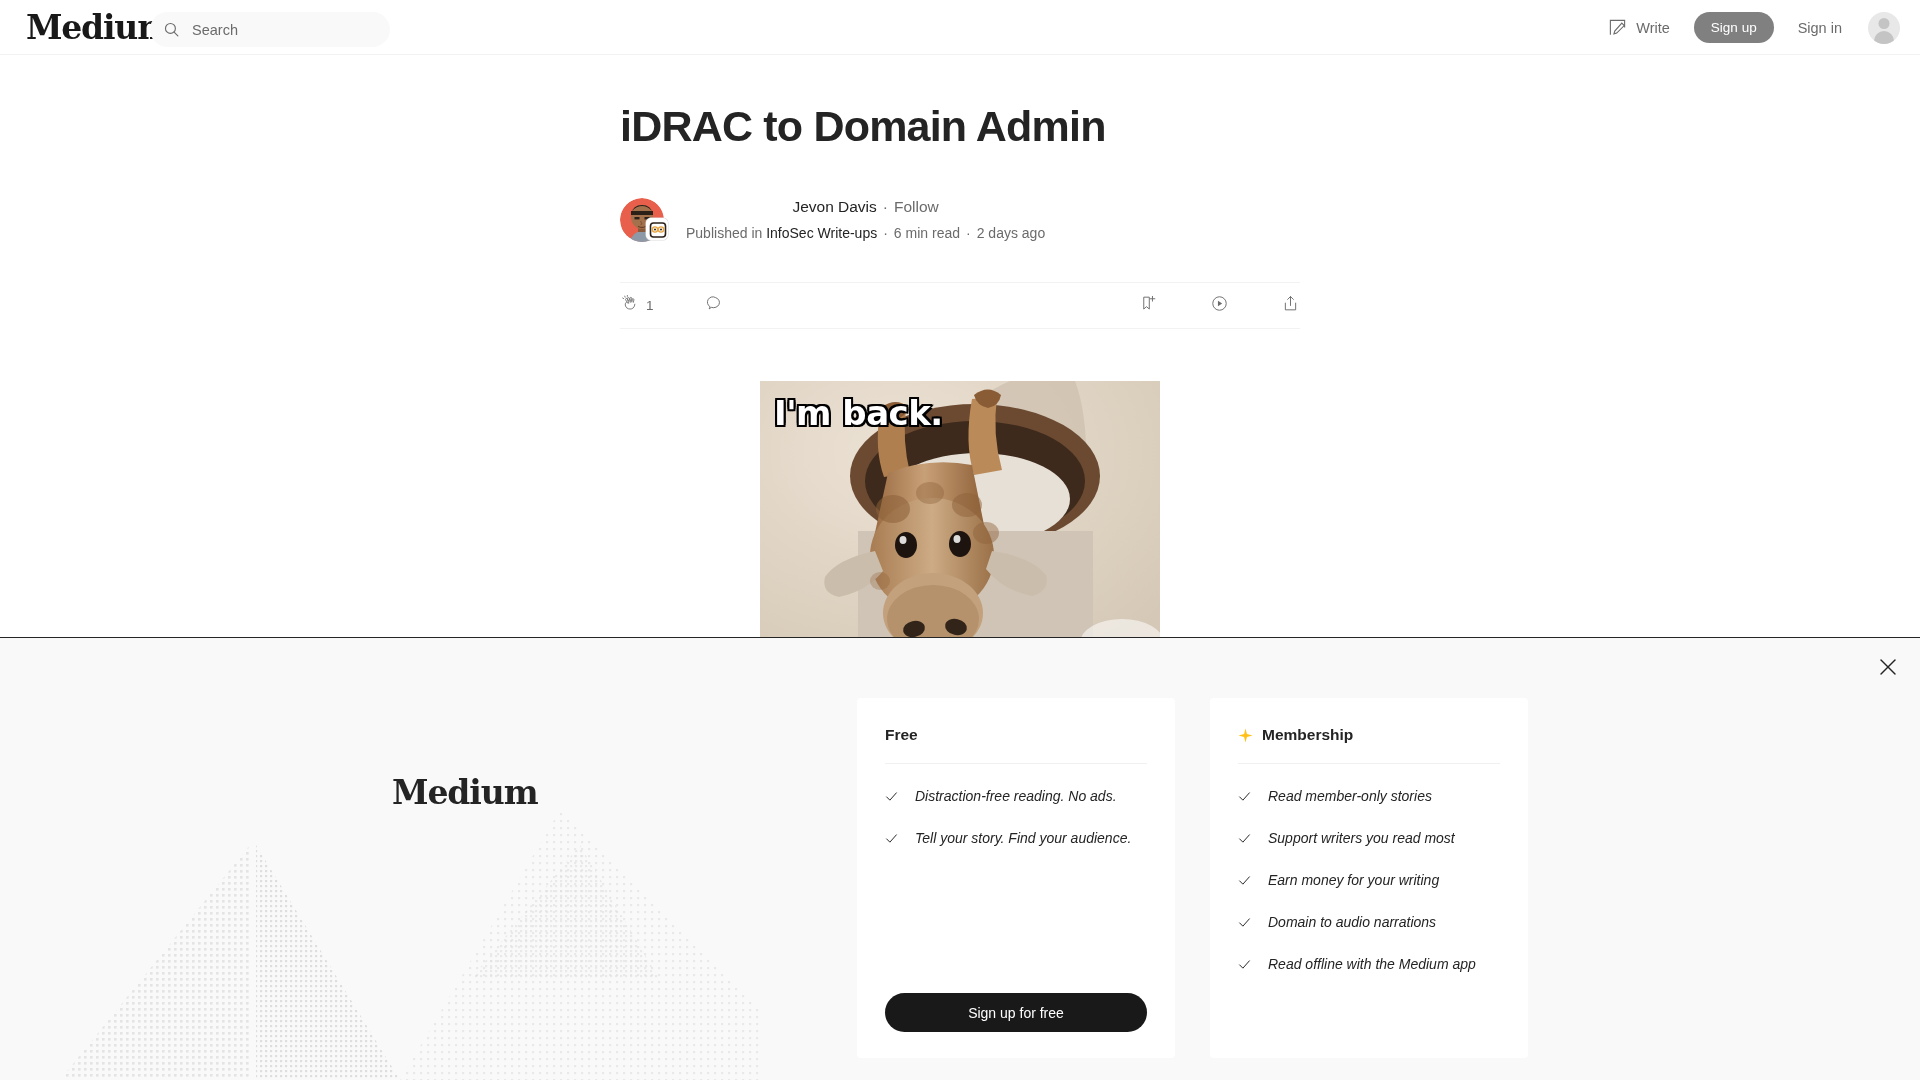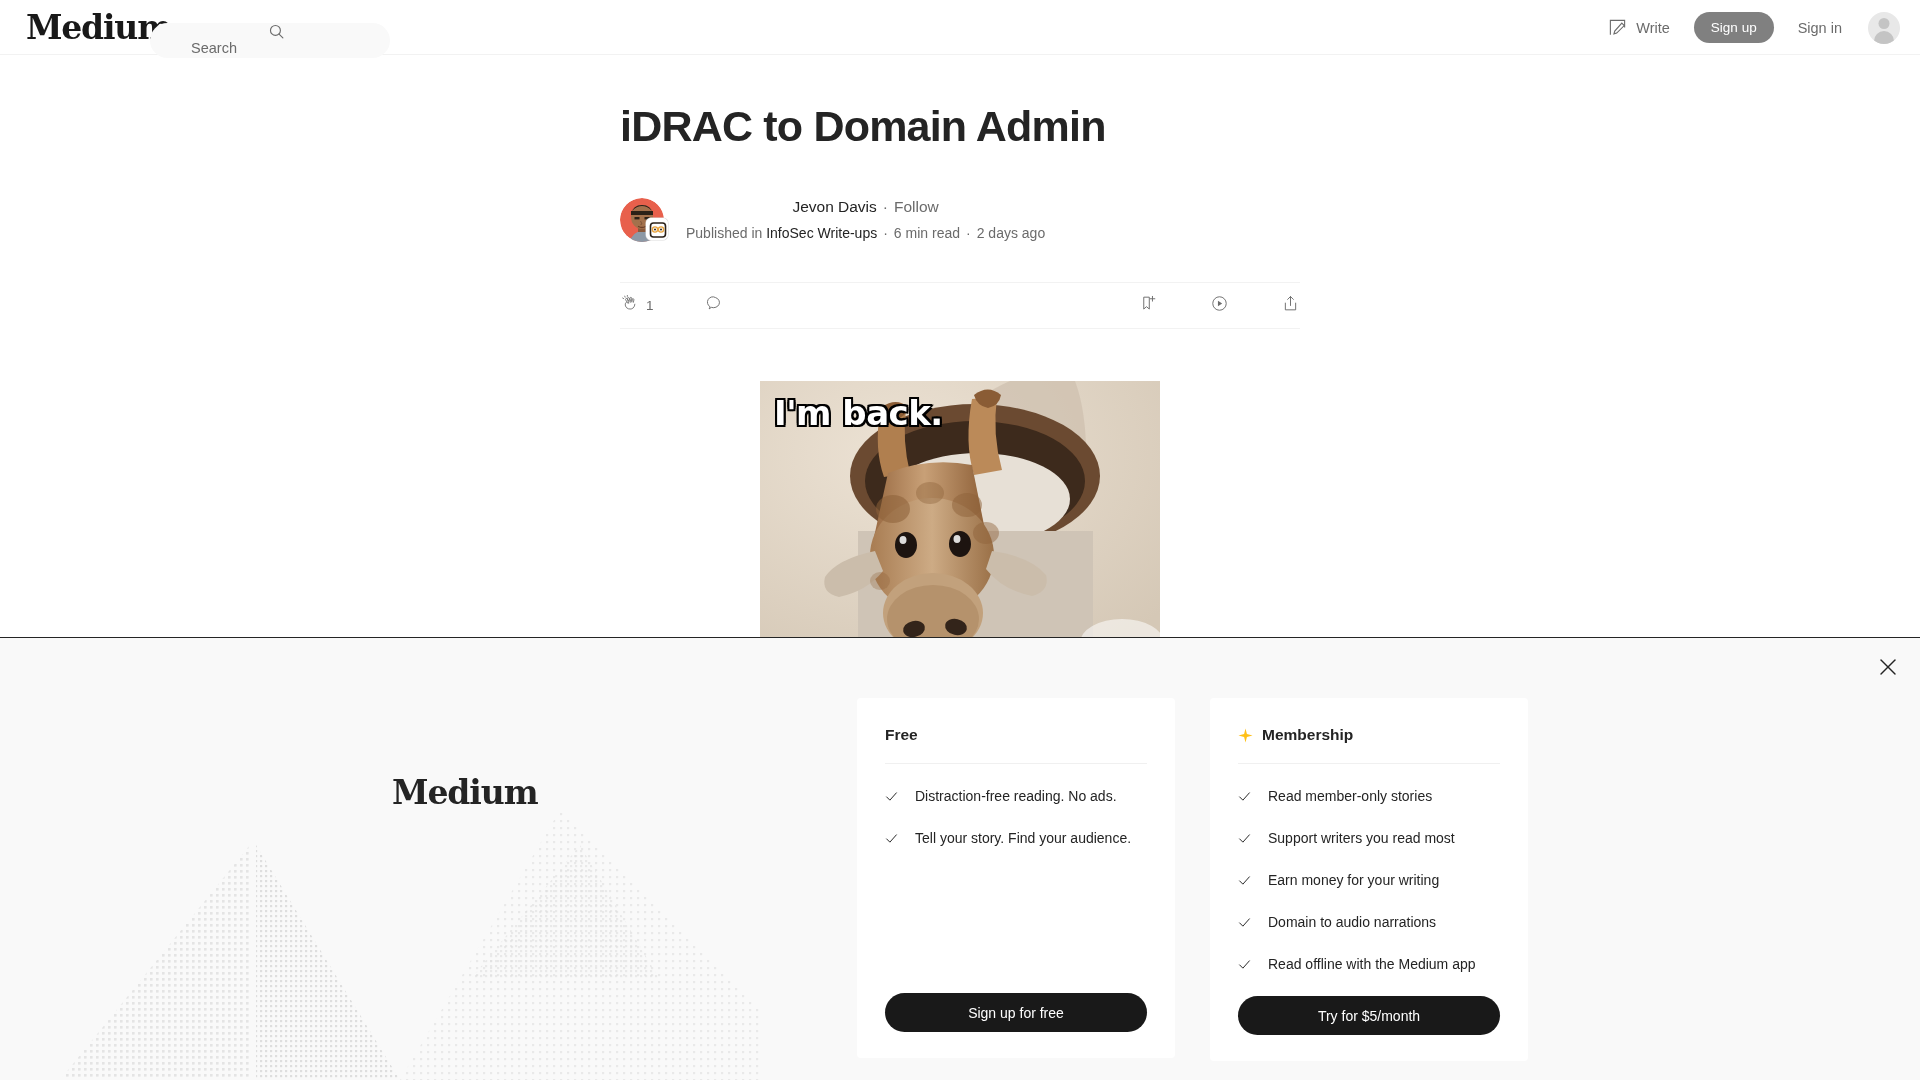--- a/index.html
+++ b/index.html
@@ -19,24 +19,24 @@
     border-bottom:1px solid #f2f2f2;
     display:flex; align-items:center;
   }
   .logo {
     position:absolute; left:26px; top:8px;
     font-family:"DejaVu Serif", serif;
     font-weight:700; font-size:33px;
     letter-spacing:-1.2px; color:#191919;
   }
   .search-pill {
-    position:absolute; left:150px; top:23px;
+    position:absolute; left:150px; top:12px;
     width:240px; height:35px;
     background:#f9f9f9; border-radius:20px;
-    display:flex; align-items:center;flex-direction:column;
+    display:flex; align-items:center;
   }
   .search-icon { margin-left:13px; width:17px; height:17px; display:block; }
   .search-input {
     border:none; outline:none; background:transparent;
     font-family:"Liberation Sans", sans-serif;
     font-size:14.5px; color:#6b6b6b;
     margin-left:12px; width:170px;
   }
   .search-input::placeholder { color:#6b6b6b; }
 
@@ -203,21 +203,21 @@
   .card-rule {
     margin-top:19px; height:1px;
     background:#f0f0f0;
   }
   .feat-list { margin-top:22px; flex:1; }
   .feat {
     display:flex; gap:17px;
     margin-bottom:21px; align-items:flex-start;
   }
   .check-icon { width:13px; height:13px; flex:none; margin-top:3px; display:block; }
-  .feat-txt { font-size:14px; color:#242424; line-height:21px; }
+  .feat-txt { font-size:14px; color:#242424; line-height:21px;font-style:italic; }
   .card-cta {
     width:100%; height:39px;
     background:#191919; color:#ffffff;
     border:none; border-radius:20px;
     font-size:14px; cursor:pointer;
     font-family:"Liberation Sans", sans-serif;
   }
 </style>
 </head>
 <body>
@@ -511,17 +511,16 @@
         </div>
         <div class="feat">
           <span class="check-icon">
             <svg width="13" height="13" viewBox="0 0 16 16" fill="none" stroke="#242424" stroke-width="1.2">
               <path d="M2 8.5 L6 12.5 L14 3.5" stroke-linecap="round" stroke-linejoin="round"></path>
             </svg>
           </span>
           <span class="feat-txt">Read offline with the Medium app</span>
         </div>
       </div>
-      <button class="card-cta">Try for $5/month</button>
     </div>
 
   </div>
 </div>
 
 </body></html>

